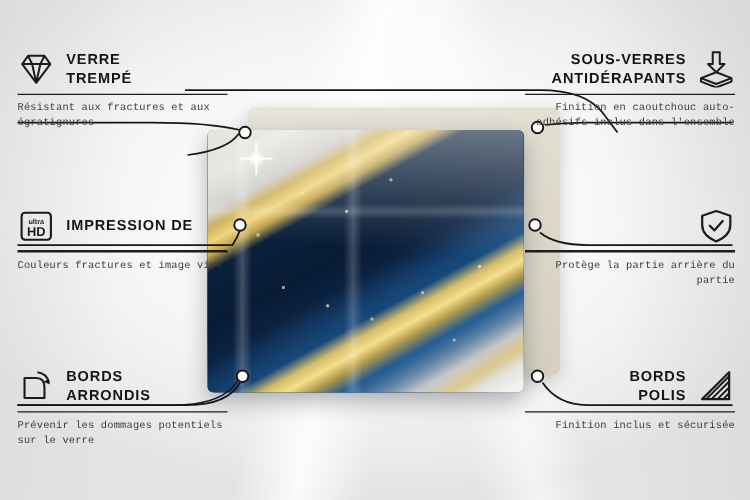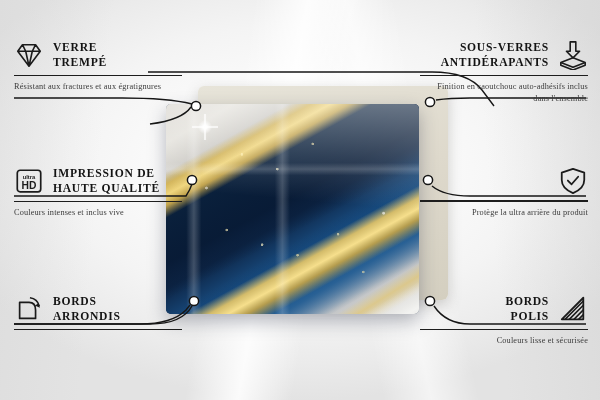--- a/index.html
+++ b/index.html
@@ -140,28 +140,28 @@
 
   .head{ display:flex; align-items:center; gap:9px; }
   .feat.right .head{ flex-direction:row-reverse; }
 
   .ico{ width:30px; height:30px; flex:0 0 30px; color:#1b1b1b;text-decoration:underline; }
   .ico svg{ display:block; width:100%; height:100%; }
 
   .title{
     font-size:11.6px; font-weight:700; letter-spacing:.72px;
     line-height:1.32; color:#141414; text-transform:uppercase;
-    font-family:Liberation Serif, serif;
+    font-family:Liberation Sans, sans-serif;
   }
 
   .rule{ height:1.6px; background:#1d1d1d; margin:4px 0 5px; }
 
   .desc{
     font-size:8.3px; line-height:1.48; color:#3b3b3b; letter-spacing:.15px;
-    font-family:Liberation Serif, serif;
+    font-family:Liberation Mono, monospace;
   }
 
   
   #f-verre   { top:40px;  }
   #f-hd      { top:166px; }
   #f-bords   { top:294px; }
   #f-sous    { top:40px;  }
   #f-film    { top:166px; }
   #f-polis   { top:294px; }
 
@@ -243,42 +243,42 @@
     <div class="head">
       <span class="ico">
         <svg viewBox="0 0 32 32">
           <rect x="3.5" y="4.5" width="25" height="23" rx="3" fill="none" stroke="currentColor" stroke-width="1.8"></rect>
           <text x="16" y="14" font-size="6.2" text-anchor="middle" fill="currentColor" font-family="Liberation Sans, sans-serif" font-weight="700">ultra</text>
           <text x="16" y="24" font-size="11" text-anchor="middle" fill="currentColor" font-family="Liberation Sans, sans-serif" font-weight="700">HD</text>
         </svg>
       </span>
       <div class="title">
         <div>IMPRESSION DE</div>
-        <div>HAUTE QUALITÉ</div>
-      </div>
-    </div>
-    <div class="rule"></div>
-    <div class="desc">Couleurs intenses et inclus vive</div>
+      </div>
+    </div>
+    <div class="rule"></div>
+    <div class="desc">Couleurs fractures et image vive</div>
   </div>
 
   <div class="feat left" id="f-bords">
     <div class="head">
       <span class="ico">
         <svg viewBox="0 0 32 32">
           <path d="M6 9 H16 Q23 9 23 17 V26 H6 Z" fill="none" stroke="currentColor" stroke-width="1.8" stroke-linejoin="round"></path>
           <path d="M17 4 Q25 5 27 13" fill="none" stroke="currentColor" stroke-width="1.7"></path>
           <path d="M27.6 14.6 L26.3 9.8 L22.2 12.2 Z" fill="currentColor"></path>
         </svg>
       </span>
       <div class="title">
         <div>BORDS</div>
         <div>ARRONDIS</div>
       </div>
     </div>
     <div class="rule"></div>
+    <div class="desc">Prévenir les dommages potentiels sur le verre</div>
   </div>
 
   <div class="feat right" id="f-sous">
     <div class="head">
       <span class="ico">
         <svg viewBox="0 0 32 32">
           <path d="M13 2 H19 V12 H23 L16 19 L9 12 H13 Z" fill="none" stroke="currentColor" stroke-width="1.7" stroke-linejoin="round"></path>
           <path d="M16 19 L29 24 L16 29 L3 24 Z" fill="none" stroke="currentColor" stroke-width="1.7" stroke-linejoin="round"></path>
           <path d="M3 24 V27 L16 32 L29 27 V24" fill="none" stroke="currentColor" stroke-width="1.7" stroke-linejoin="round"></path>
         </svg>
@@ -295,33 +295,33 @@
   <div class="feat right" id="f-film">
     <div class="head">
       <span class="ico">
         <svg viewBox="0 0 32 32">
           <path d="M16 3 L28 7 V15 Q28 24 16 29 Q4 24 4 15 V7 Z" fill="none" stroke="currentColor" stroke-width="1.9" stroke-linejoin="round"></path>
           <path d="M10.5 15.5 L14.5 19.5 L21.5 11.5" fill="none" stroke="currentColor" stroke-width="1.9" stroke-linecap="round" stroke-linejoin="round"></path>
         </svg>
       </span>
     </div>
     <div class="rule"></div>
-    <div class="desc">Protège la ultra arrière du produit</div>
+    <div class="desc">Protège la partie arrière du partie</div>
   </div>
 
   <div class="feat right" id="f-polis">
     <div class="head">
       <span class="ico">
         <svg viewBox="0 0 32 32">
           <path d="M27 4 L27 27 L4 27 Z" fill="none" stroke="currentColor" stroke-width="1.9" stroke-linejoin="round"></path>
           <path d="M12 27 L27 12 M17 27 L27 17 M22 27 L27 22 M7.5 27 L27 7.5" stroke="currentColor" stroke-width="1.7" fill="none"></path>
         </svg>
       </span>
       <div class="title">
         <div>BORDS</div>
         <div>POLIS</div>
       </div>
     </div>
     <div class="rule"></div>
-    <div class="desc">Couleurs lisse et sécurisée</div>
+    <div class="desc">Finition inclus et sécurisée</div>
   </div>
 
 </div>
 
 </body></html>

